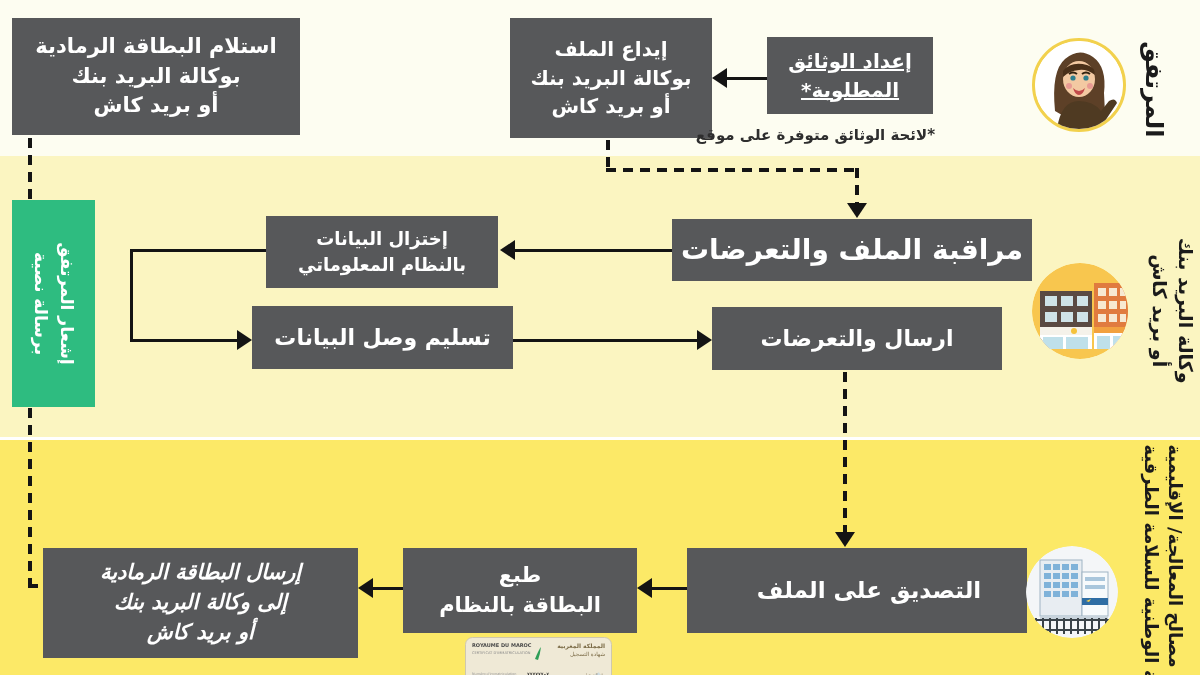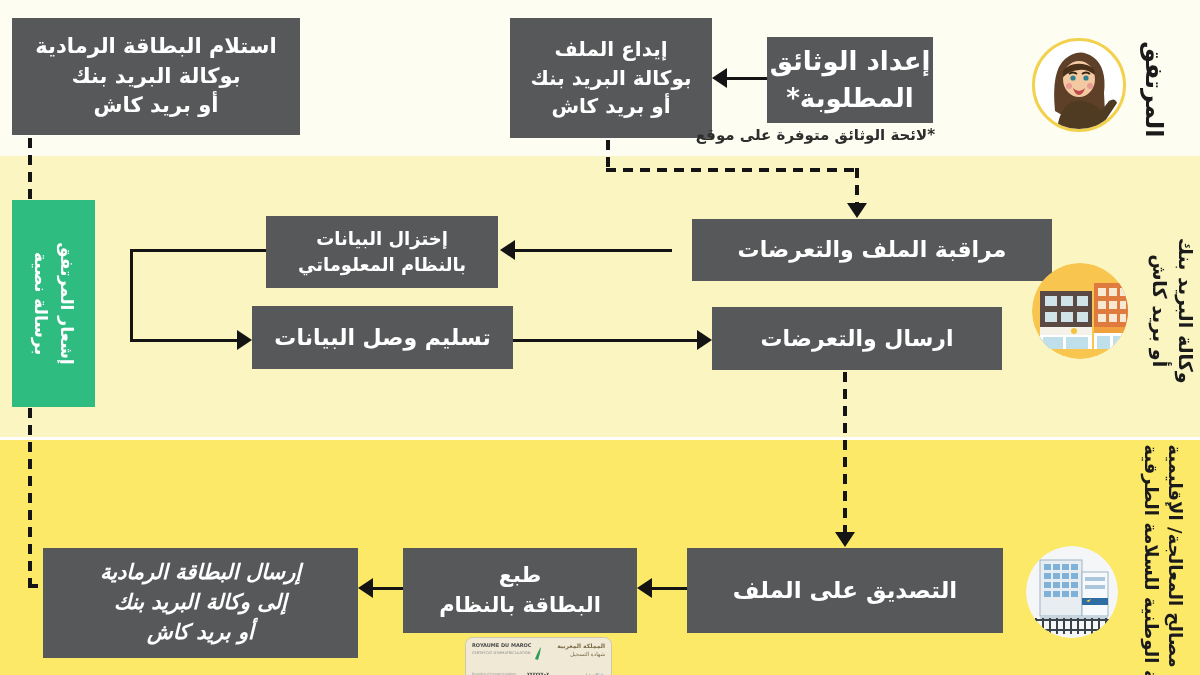--- a/index.html
+++ b/index.html
@@ -78,37 +78,37 @@
 <div class="hdash" style="left:28px;top:584px;width:16px;"></div>
 
 <div class="step" dir="rtl" style="left:12px;top:18px;width:288px;height:117px;font-size:21px;">استلام البطاقة الرمادية
 بوكالة البريد بنك
 أو بريد كاش</div>
 
 <div class="step" dir="rtl" style="left:510px;top:18px;width:202px;height:120px;font-size:20px;">إيداع الملف
 بوكالة البريد بنك
 أو بريد كاش</div>
 
-<div class="step" dir="rtl" style="left:767px;top:37px;width:166px;height:86px;font-size:26px;">إعداد الوثائق
+<div class="step" dir="rtl" style="left:767px;top:37px;width:166px;height:77px;font-size:20px;text-decoration:underline;">إعداد الوثائق
 المطلوبة*</div>
 
 <div class="footnote" dir="rtl" style="left:640px;top:126px;width:295px;">
   <div class="fn1">*لائحة الوثائق متوفرة على موقع</div>
 </div>
 
-<div class="step" dir="rtl" style="left:672px;top:219px;width:360px;height:62px;font-size:22px;margin-left:20px;">مراقبة الملف والتعرضات</div>
+<div class="step" dir="rtl" style="left:672px;top:219px;width:360px;height:62px;font-size:28px;">مراقبة الملف والتعرضات</div>
 
 <div class="step" dir="rtl" style="left:266px;top:216px;width:232px;height:72px;font-size:18px;">إختزال البيانات
 بالنظام المعلوماتي</div>
 
 <div class="step" dir="rtl" style="left:252px;top:306px;width:261px;height:63px;font-size:22px;">تسليم وصل البيانات</div>
 
 <div class="step" dir="rtl" style="left:712px;top:307px;width:290px;height:63px;font-size:22px;">ارسال والتعرضات</div>
 
-<div class="step" dir="rtl" style="left:687px;top:548px;width:316px;height:85px;font-size:23px;">التصديق على الملف</div>
+<div class="step" dir="rtl" style="left:687px;top:548px;width:316px;height:85px;font-size:23px;padding-left:24px;">التصديق على الملف</div>
 
 <div class="step" dir="rtl" style="left:403px;top:548px;width:234px;height:85px;font-size:21px;">طبع
 البطاقة بالنظام</div>
 
 <div class="step" dir="rtl" style="left:43px;top:548px;width:315px;height:110px;font-size:21px;font-style:italic;">إرسال البطاقة الرمادية
 إلى وكالة البريد بنك
 أو بريد كاش</div>
 
 <div class="step green" style="left:12px;top:200px;width:83px;height:207px;">
   <div dir="rtl" style="transform:rotate(90deg);white-space:pre;font-size:17px;line-height:1.5;text-align:center;">إشعار المرتفق

